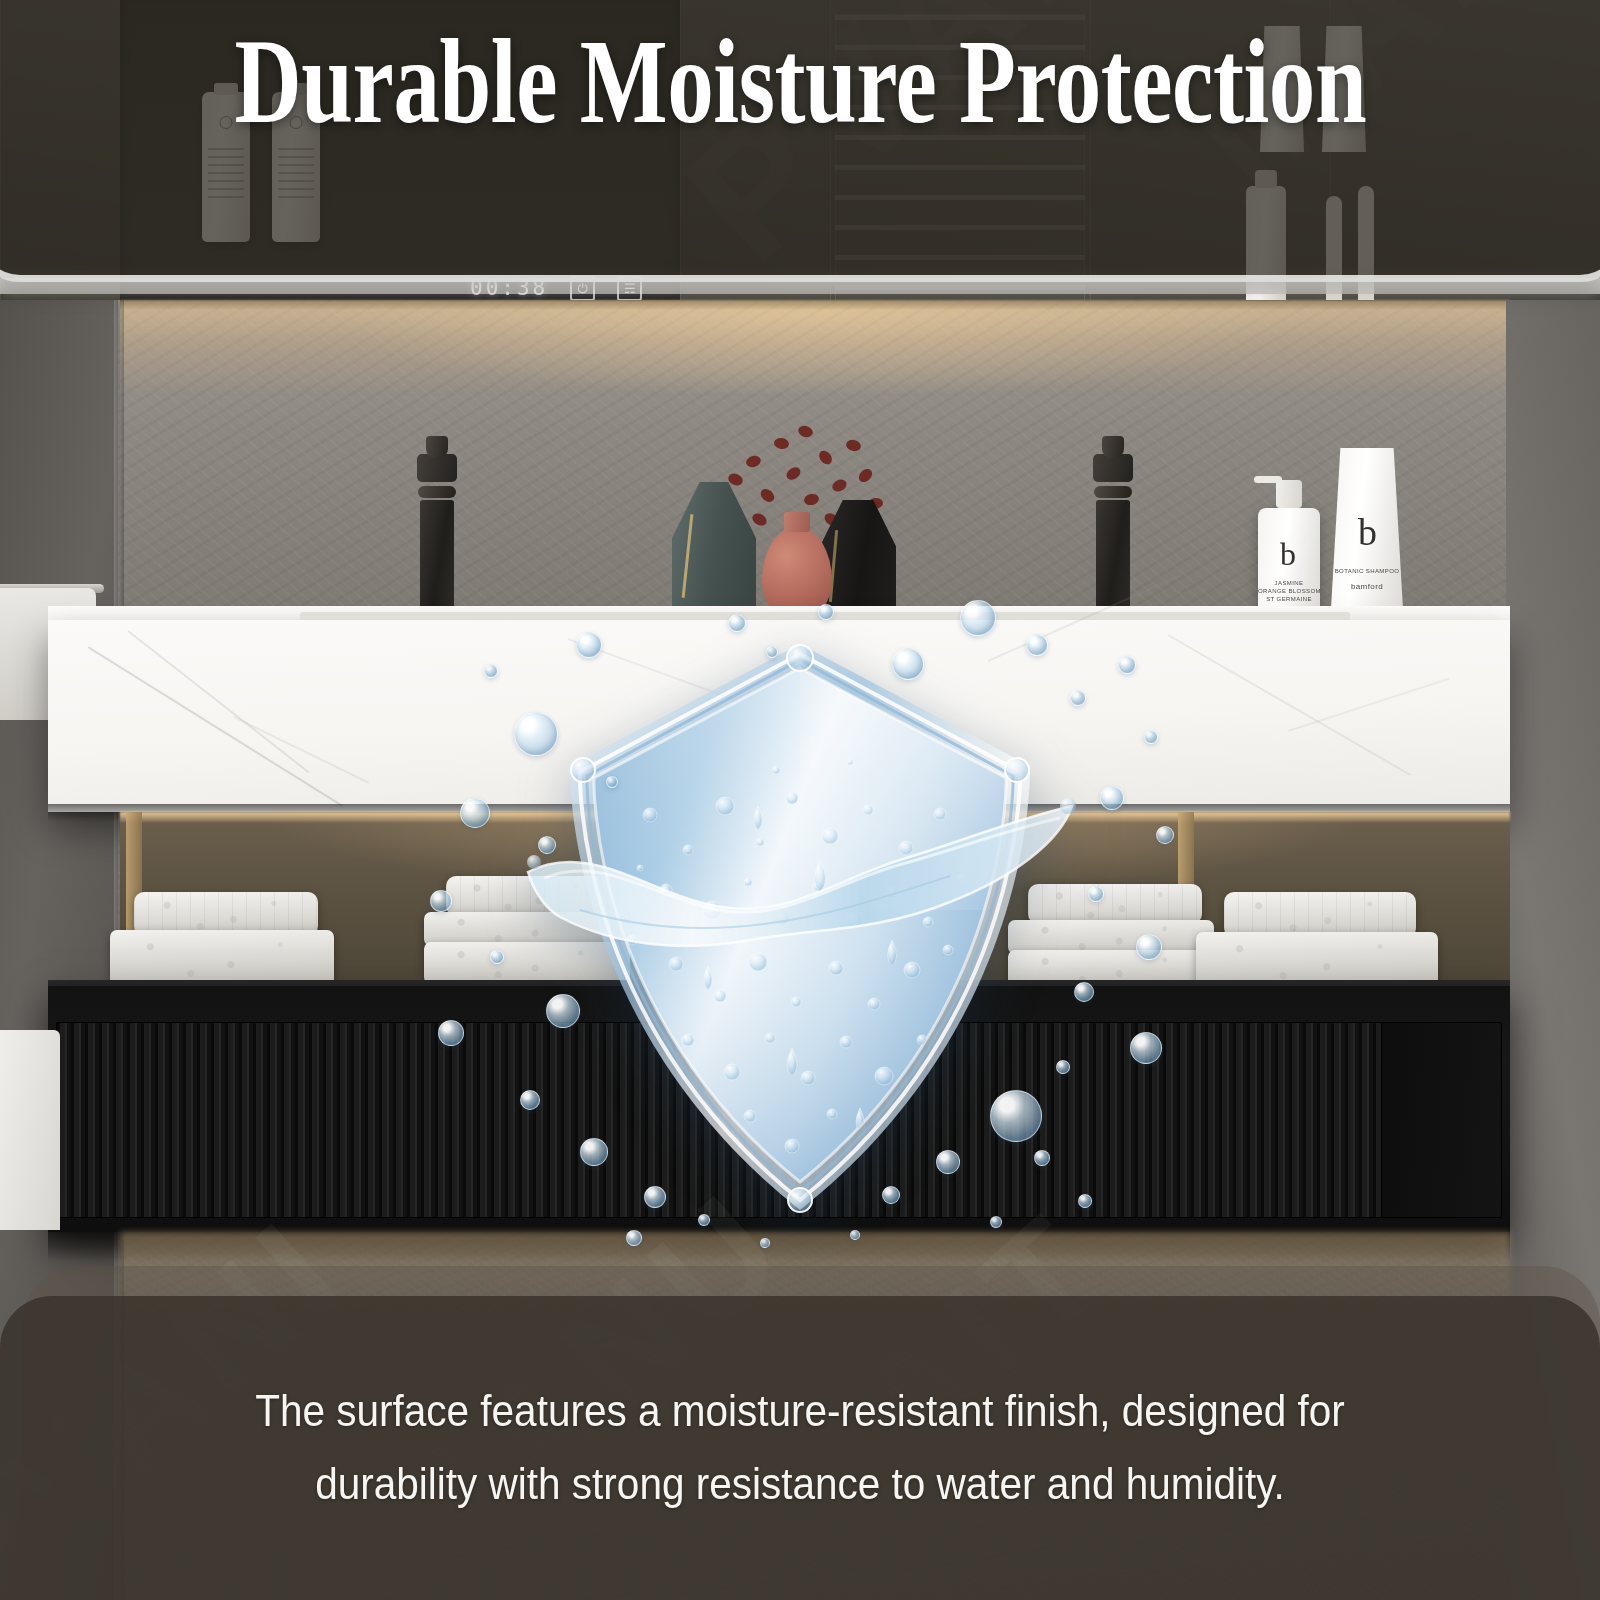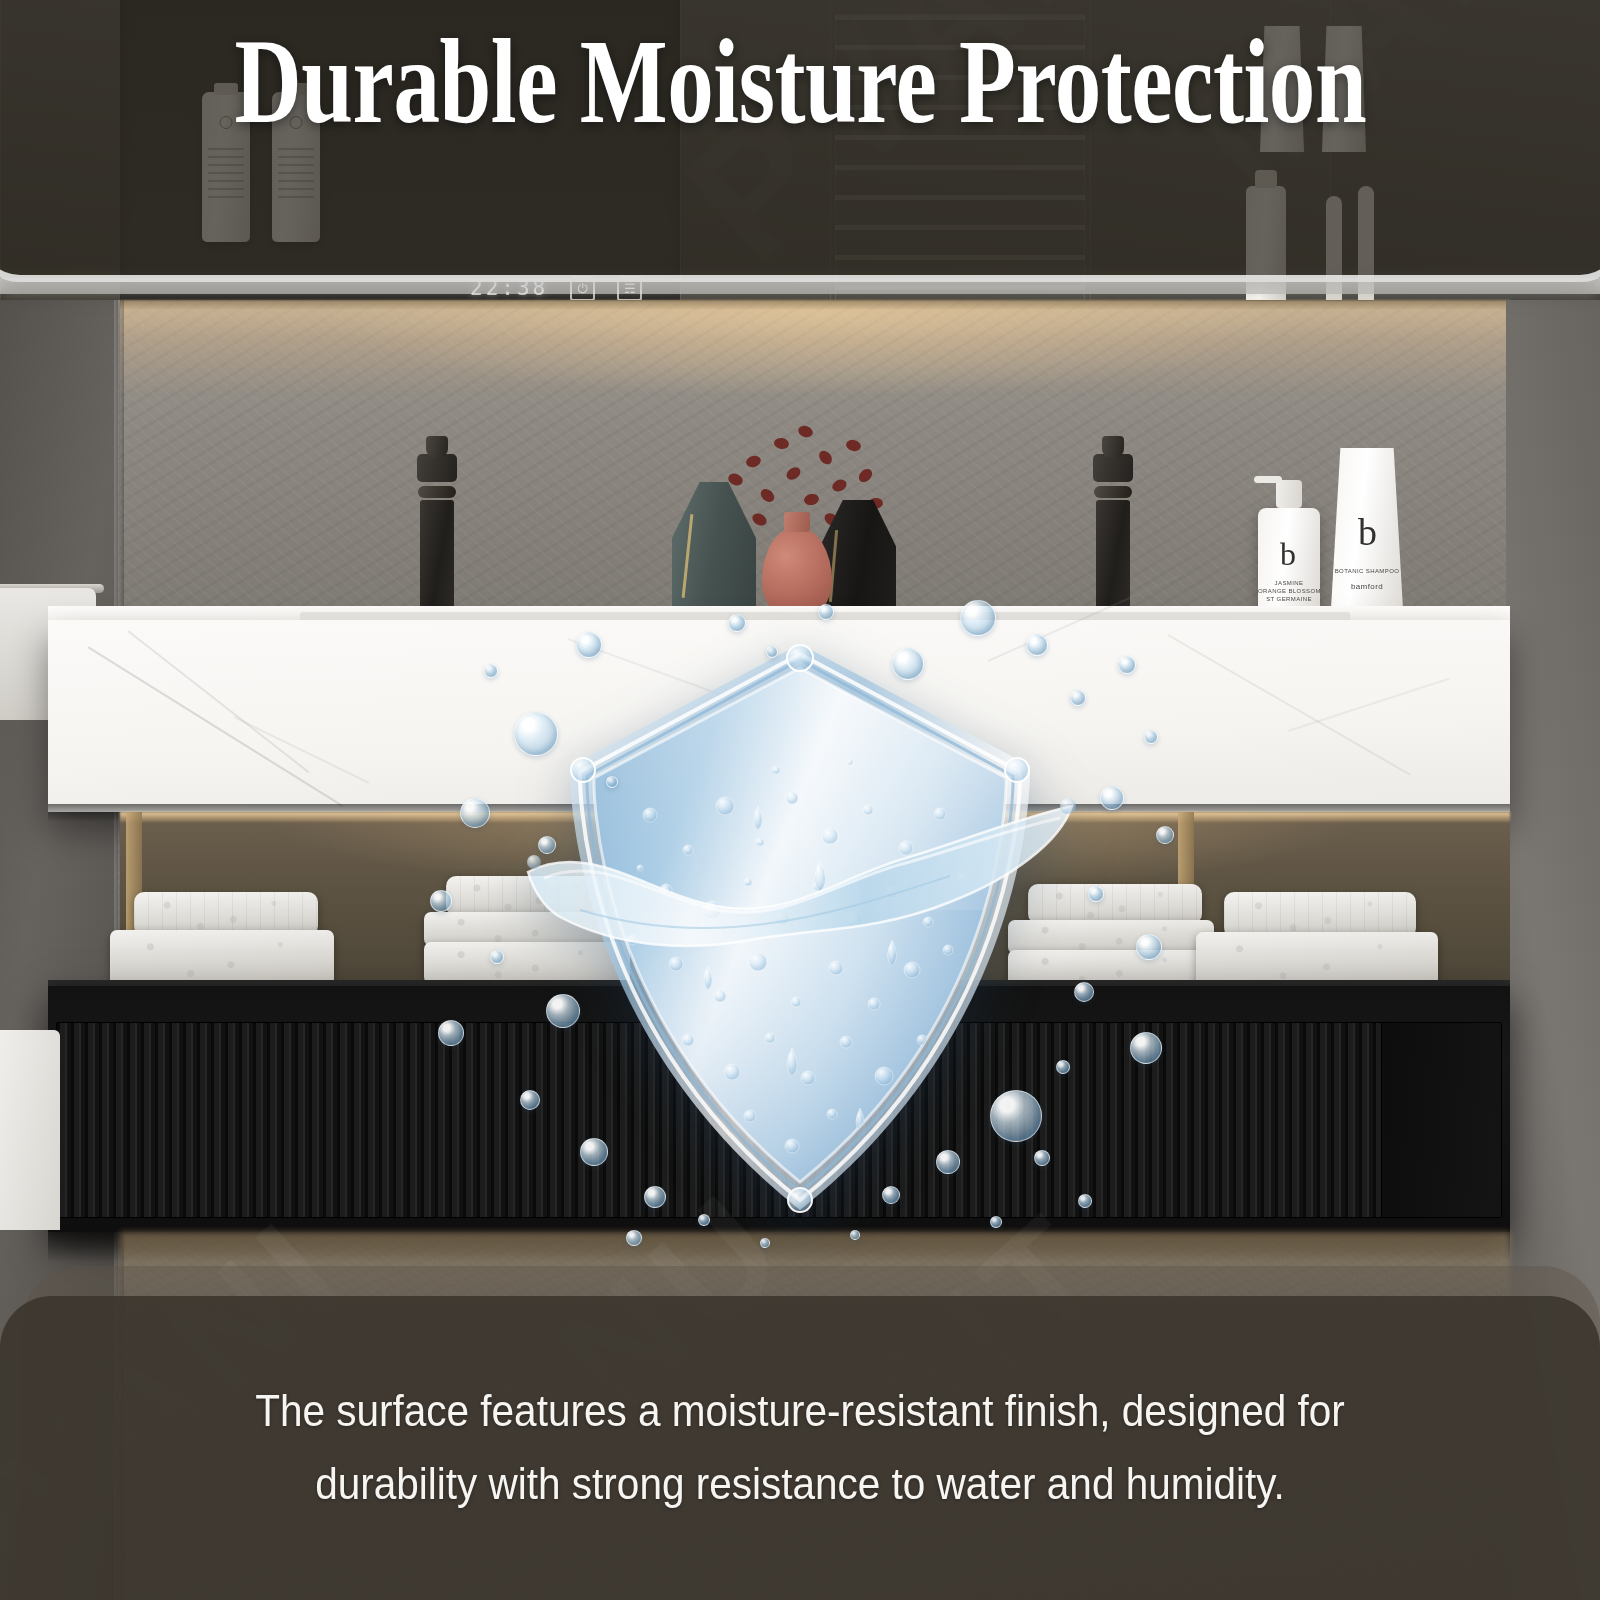--- a/index.html
+++ b/index.html
@@ -476,21 +476,21 @@
           <i></i>
           <i></i>
         </div>
       <div class="mirror-dispenser"></div>
       <div class="mirror-toothbrush"></div>
       <div class="mirror-toothbrush b2"></div>
     </div>
 
     <div class="mirror-ledline"></div>
     <div class="mirror-hud">
-      <span class="hud-clock">22:38</span>
+      <span class="hud-clock">00:38</span>
       <span class="hud-icon">⏻</span>
       <span class="hud-icon">☴</span>
     </div>
 
     <div class="niche-wall"></div>
     <div class="niche-wall-noise"></div>
     <div class="niche-shadow-top"></div>
     <div class="niche-led"></div>
 
     <div class="pier-left"></div>

